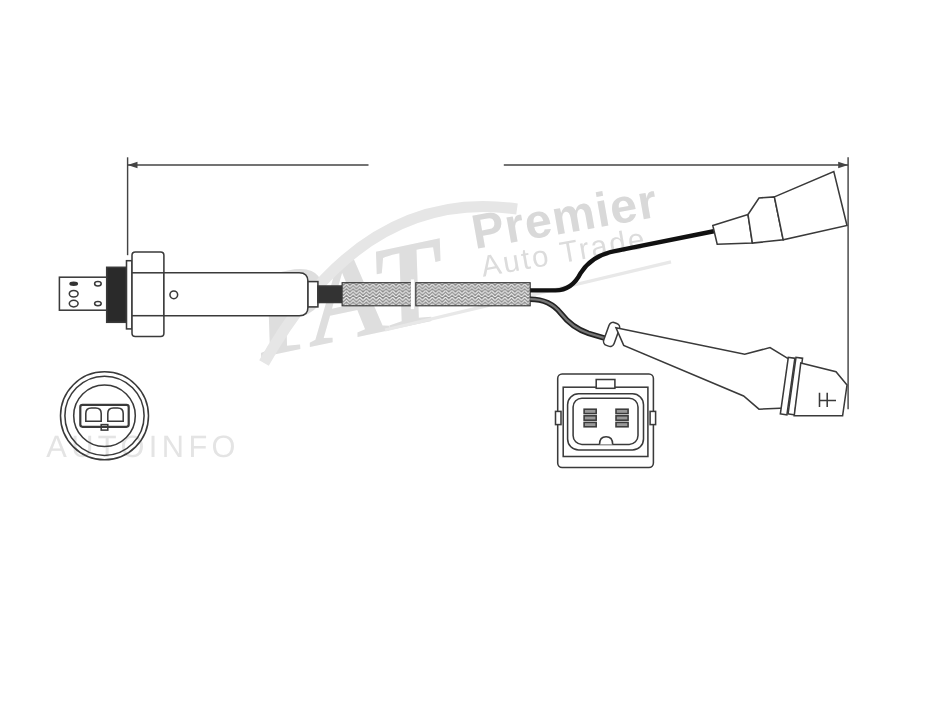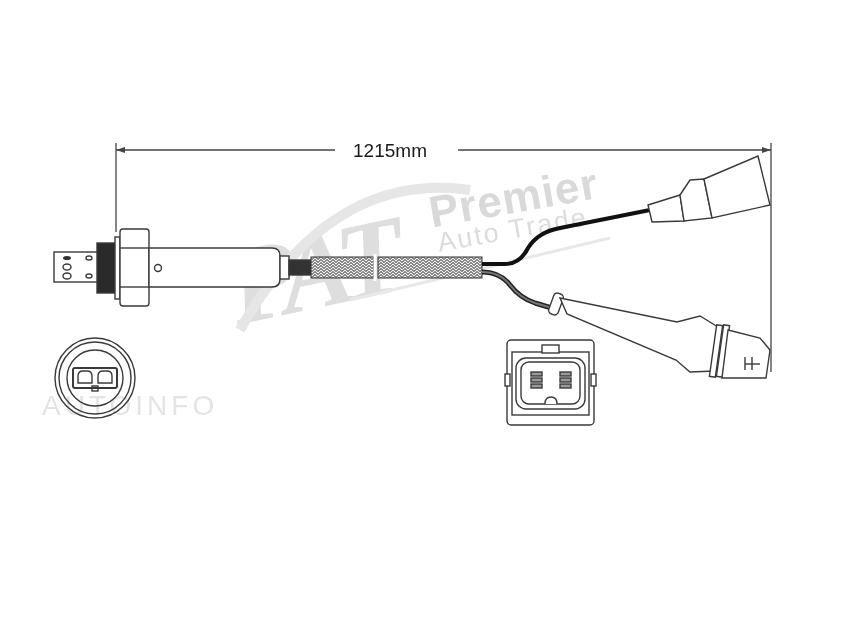--- a/index.html
+++ b/index.html
@@ -113,14 +113,13 @@
       <rect x="531" y="372" width="11" height="4" fill="#999"></rect>
       <rect x="531" y="378" width="11" height="4" fill="#999"></rect>
       <rect x="531" y="384" width="11" height="4" fill="#999"></rect>
       <rect x="560" y="372" width="11" height="4" fill="#999"></rect>
       <rect x="560" y="378" width="11" height="4" fill="#999"></rect>
       <rect x="560" y="384" width="11" height="4" fill="#999"></rect>
       <path d="M545 404 Q545 397 551 397 Q557 397 557 404"></path>
     </g>
   </svg>
 
-  <div class="dim-label">1215mm</div>
 </div>
 
 </body></html>

